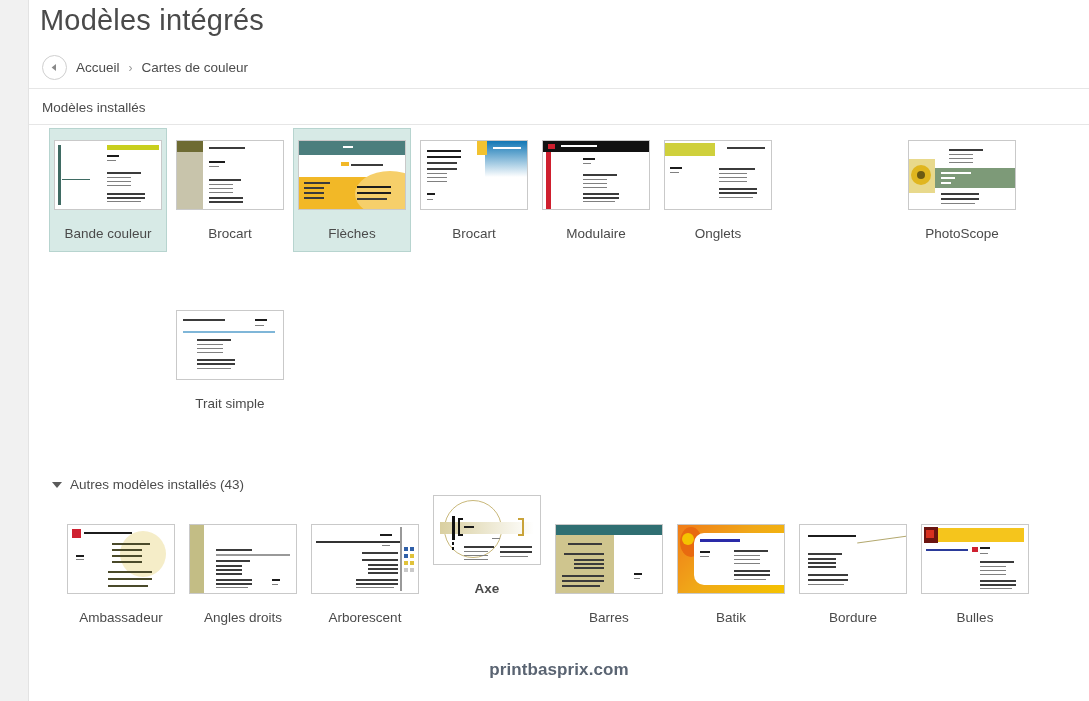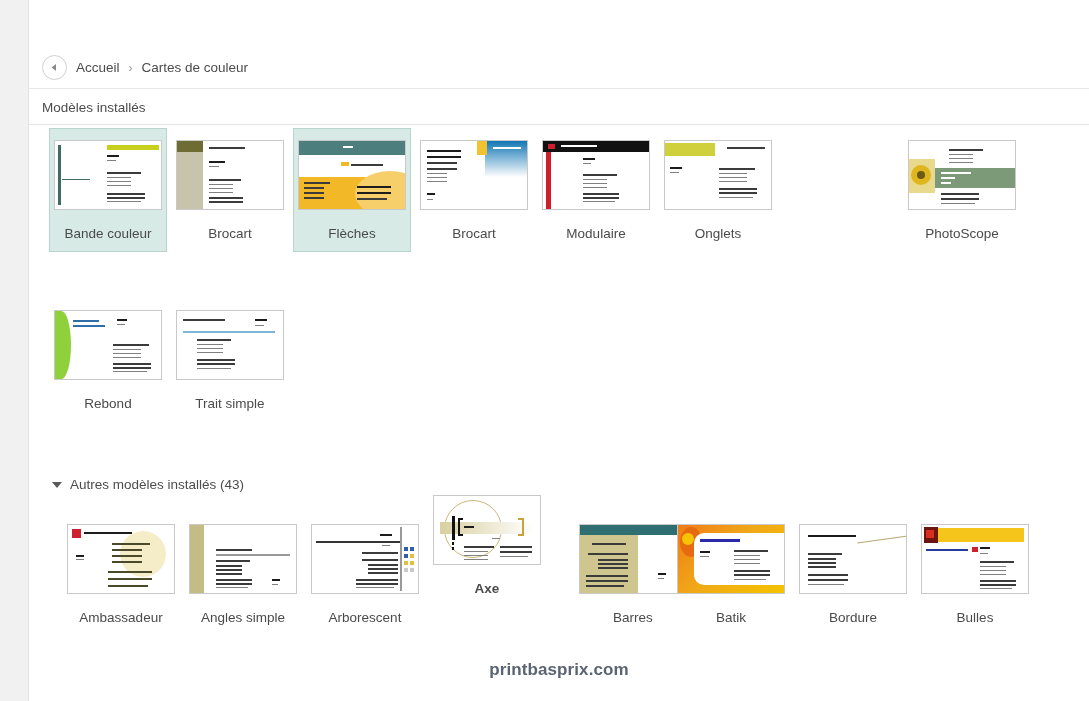--- a/index.html
+++ b/index.html
@@ -108,20 +108,21 @@
   }
 </style>
 </head>
 <body>
 
 <div class="left-gutter"></div>
 <div class="left-gutter-line"></div>
 
 <div class="page">
 
+  <div class="title">Modèles intégrés</div>
 
   <div class="breadcrumb">
     <div class="back-btn">
       <svg width="9" height="9" viewBox="0 0 9 9" aria-hidden="true">
         <polygon points="6,1 6,8 1.6,4.5" fill="#8a8a8a"></polygon>
       </svg>
     </div>
     <span class="crumb">Accueil</span>
     <span class="crumb-sep">›</span>
     <span class="crumb">Cartes de couleur</span>
@@ -269,39 +270,20 @@
         <div class="txtline white" style="left:32px;top:36px;width:14px;"></div>
         <div class="txtline white" style="left:32px;top:41px;width:10px;"></div>
         <div class="txtline" style="left:32px;top:52px;width:38px;"></div>
         <div class="txtline" style="left:32px;top:57px;width:38px;"></div>
         <div class="txtline light" style="left:32px;top:62px;width:34px;"></div>
       </div>
     </div>
     <div class="label">PhotoScope</div>
   </div>
 
-  <div class="tile plain" style="left:20px;top:298px;">
-    <div class="thumb-wrap">
-      <div class="card">
-        <div class="blk" style="left:0;top:0;width:16px;height:68px;background:#8ed13a;border-radius:0 60% 60% 0 / 0 50% 50% 0;"></div>
-        <div class="txtline" style="left:18px;top:9px;width:26px;background:#2f6ea8;"></div>
-        <div class="txtline" style="left:18px;top:14px;width:32px;background:#2f6ea8;"></div>
-        <div class="txtline bold" style="left:62px;top:8px;width:10px;"></div>
-        <div class="txtline light" style="left:62px;top:13px;width:8px;"></div>
-        <div class="txtline" style="left:58px;top:33px;width:36px;"></div>
-        <div class="txtline light" style="left:58px;top:38px;width:28px;"></div>
-        <div class="txtline light" style="left:58px;top:42px;width:28px;"></div>
-        <div class="txtline light" style="left:58px;top:46px;width:28px;"></div>
-        <div class="txtline" style="left:58px;top:52px;width:38px;"></div>
-        <div class="txtline" style="left:58px;top:56px;width:38px;"></div>
-        <div class="txtline light" style="left:58px;top:60px;width:34px;"></div>
-      </div>
-    </div>
-    <div class="label">Rebond</div>
-  </div>
 
   <div class="tile plain" style="left:142px;top:298px;">
     <div class="thumb-wrap">
       <div class="card">
         <div class="txtline" style="left:6px;top:8px;width:42px;"></div>
         <div class="txtline bold" style="left:78px;top:8px;width:12px;"></div>
         <div class="txtline light" style="left:78px;top:14px;width:9px;"></div>
         <div class="blk" style="left:6px;top:20px;width:92px;height:1.5px;background:#7fb6d8;"></div>
         <div class="txtline" style="left:20px;top:28px;width:34px;"></div>
         <div class="txtline light" style="left:20px;top:33px;width:26px;"></div>
@@ -350,21 +332,21 @@
         <div class="txtline" style="left:26px;top:40px;width:26px;"></div>
         <div class="txtline" style="left:26px;top:44px;width:26px;"></div>
         <div class="txtline" style="left:26px;top:48px;width:26px;"></div>
         <div class="txtline" style="left:26px;top:54px;width:36px;"></div>
         <div class="txtline" style="left:26px;top:58px;width:36px;"></div>
         <div class="txtline light" style="left:26px;top:62px;width:32px;"></div>
         <div class="txtline bold" style="left:82px;top:54px;width:8px;"></div>
         <div class="txtline light" style="left:82px;top:59px;width:6px;"></div>
       </div>
     </div>
-    <div class="label">Angles simple</div>
+    <div class="label">Angles droits</div>
   </div>
 
   <div class="tile plain" style="left:277px;top:512px;">
     <div class="thumb-wrap">
       <div class="card">
         <div class="blk" style="left:4px;top:16px;width:84px;height:1.5px;background:#333;"></div>
         <div class="blk" style="left:88px;top:2px;width:1.5px;height:64px;background:#999;"></div>
         <div class="txtline bold" style="left:68px;top:9px;width:12px;"></div>
         <div class="txtline light" style="left:70px;top:20px;width:8px;"></div>
         <div class="txtline" style="left:50px;top:27px;width:36px;"></div>
@@ -409,21 +391,21 @@
         <div class="txtline light" style="left:30px;top:59px;width:24px;"></div>
         <div class="txtline light" style="left:30px;top:63px;width:24px;"></div>
         <div class="txtline" style="left:66px;top:50px;width:32px;"></div>
         <div class="txtline" style="left:66px;top:55px;width:32px;"></div>
         <div class="txtline light" style="left:66px;top:60px;width:28px;"></div>
       </div>
     </div>
     <div class="label">Axe</div>
   </div>
 
-  <div class="tile plain" style="left:545px;top:512px;">
+  <div class="tile plain" style="left:521px;top:512px;">
     <div class="thumb-wrap">
       <div class="card">
         <div class="blk" style="left:0;top:0;width:106px;height:10px;background:#2f6f72;"></div>
         <div class="blk" style="left:0;top:10px;width:58px;height:58px;background:#cfc58e;"></div>
         <div class="txtline" style="left:12px;top:18px;width:34px;"></div>
         <div class="txtline" style="left:8px;top:28px;width:40px;"></div>
         <div class="txtline" style="left:18px;top:34px;width:30px;"></div>
         <div class="txtline" style="left:18px;top:38px;width:30px;"></div>
         <div class="txtline" style="left:18px;top:42px;width:30px;"></div>
         <div class="txtline" style="left:6px;top:50px;width:42px;"></div>

